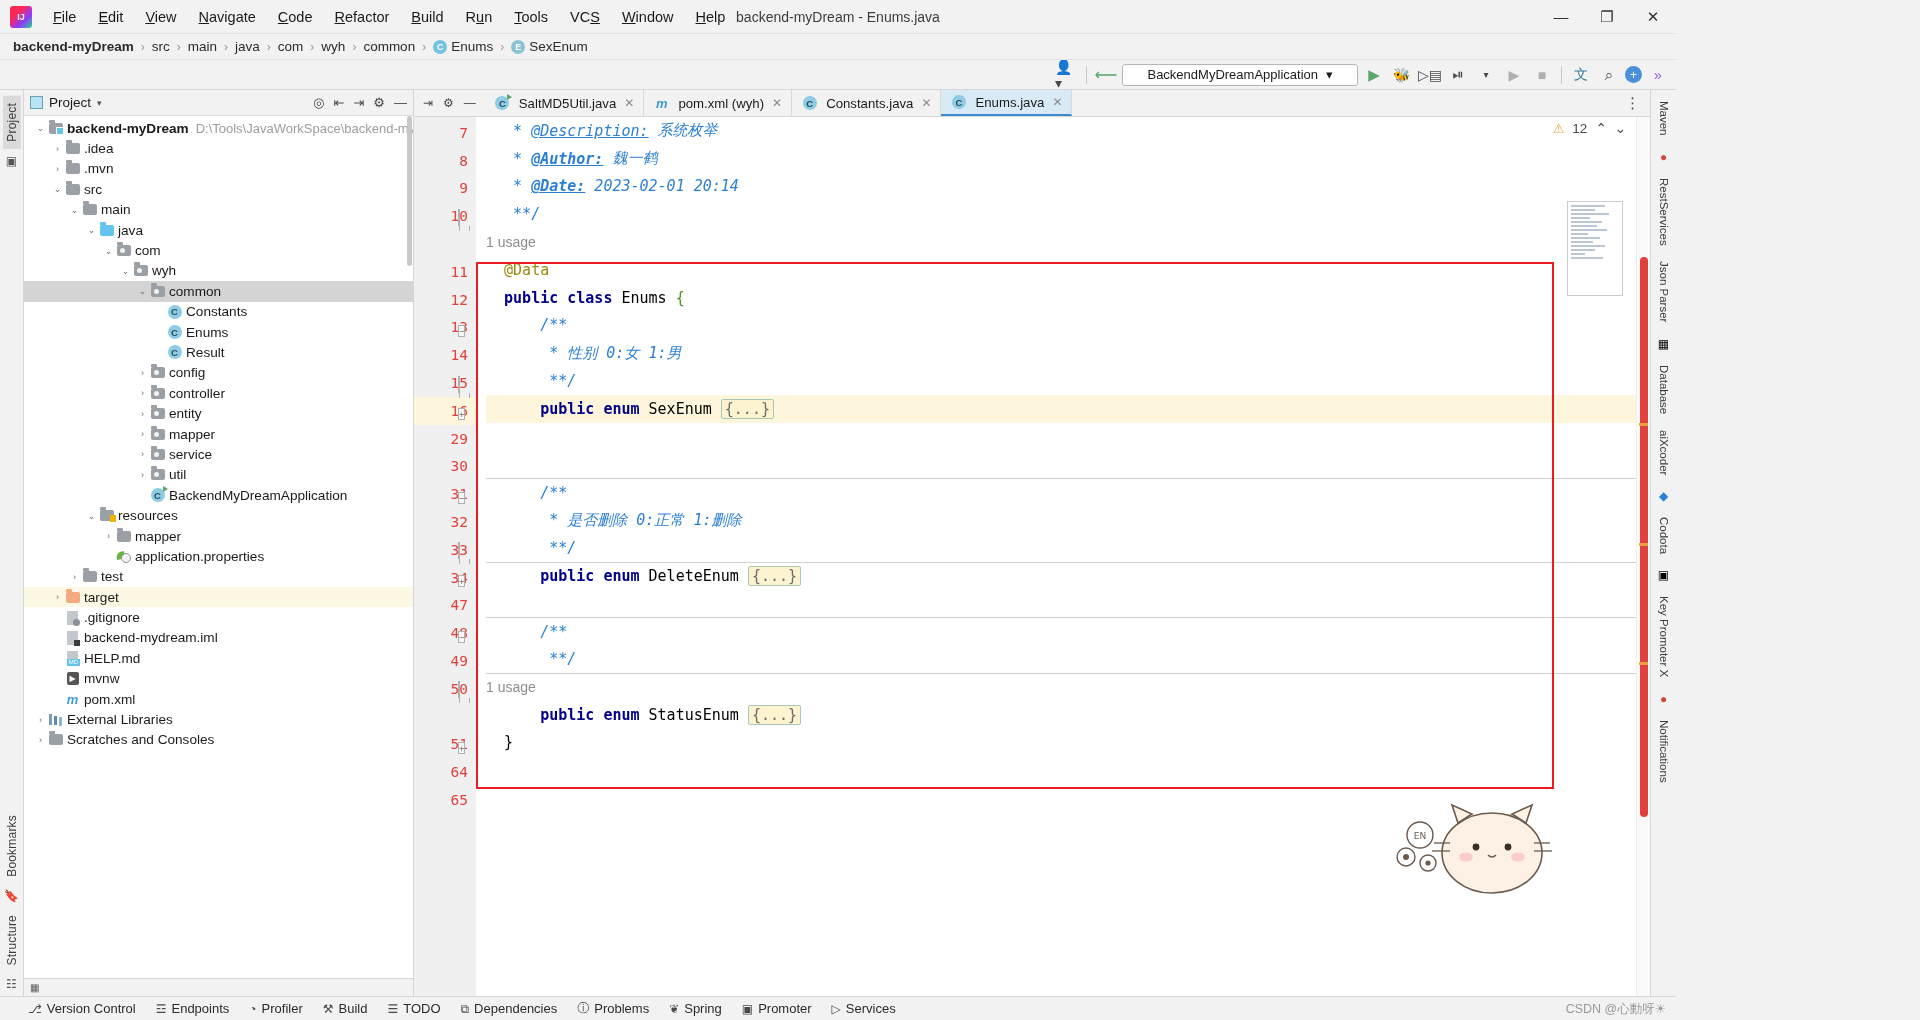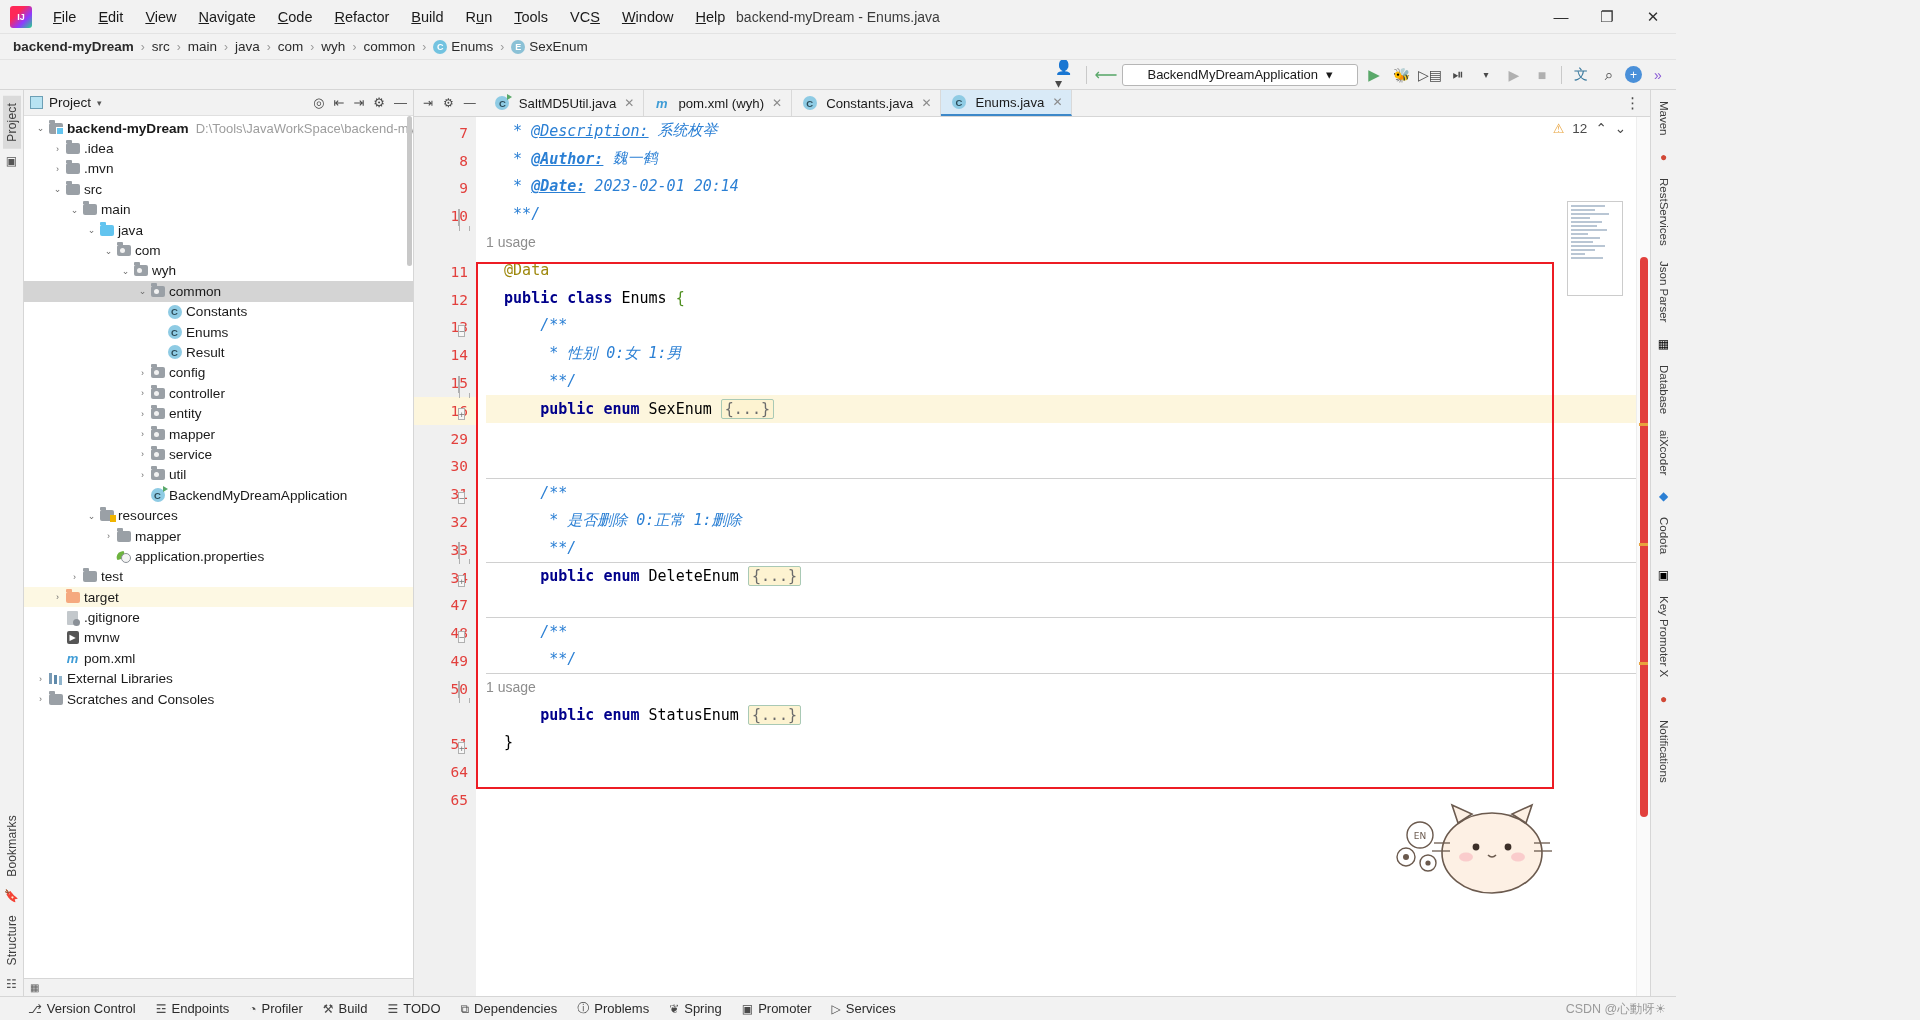--- a/index.html
+++ b/index.html
@@ -521,20 +521,36 @@
             <span class="arrow none"></span>
             <span class="ticon">
               <span class="fileico"></span>
             </span>
             <span class="tlabel">.gitignore</span>
           </div>
           <div class="trow">
             <span style="width:27px;flex:none"></span>
             <span class="arrow none"></span>
             <span class="ticon">
+              <span class="fileico iml"></span>
+            </span>
+            <span class="tlabel">backend-mydream.iml</span>
+          </div>
+          <div class="trow">
+            <span style="width:27px;flex:none"></span>
+            <span class="arrow none"></span>
+            <span class="ticon">
+              <span class="fileico md"></span>
+            </span>
+            <span class="tlabel">HELP.md</span>
+          </div>
+          <div class="trow">
+            <span style="width:27px;flex:none"></span>
+            <span class="arrow none"></span>
+            <span class="ticon">
               <span class="mvnw-ico">▶</span>
             </span>
             <span class="tlabel">mvnw</span>
           </div>
           <div class="trow">
             <span style="width:27px;flex:none"></span>
             <span class="arrow none"></span>
             <span class="ticon">
               <span class="mico">m</span>
             </span>

